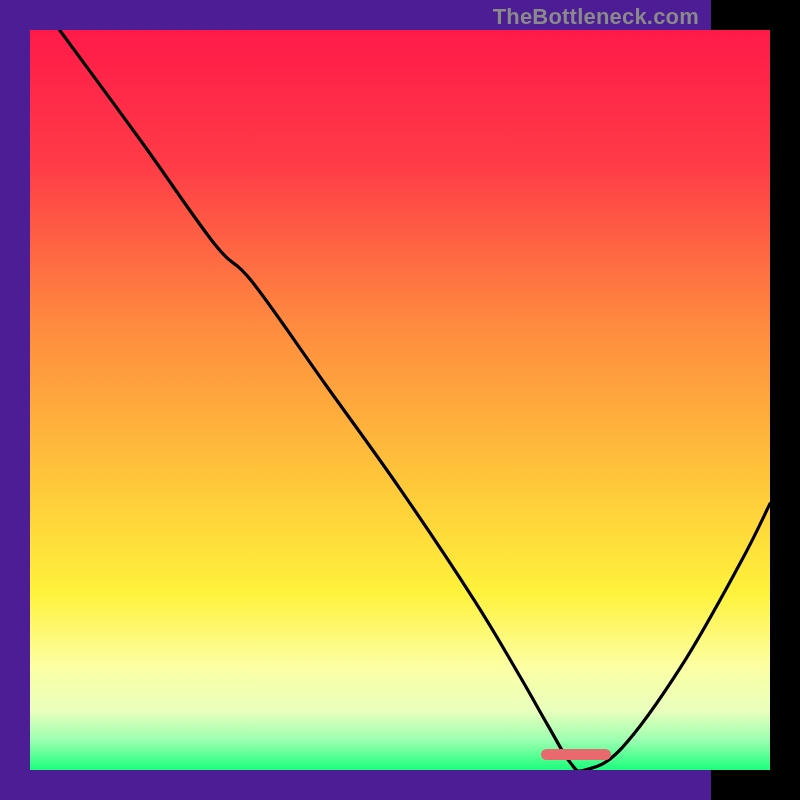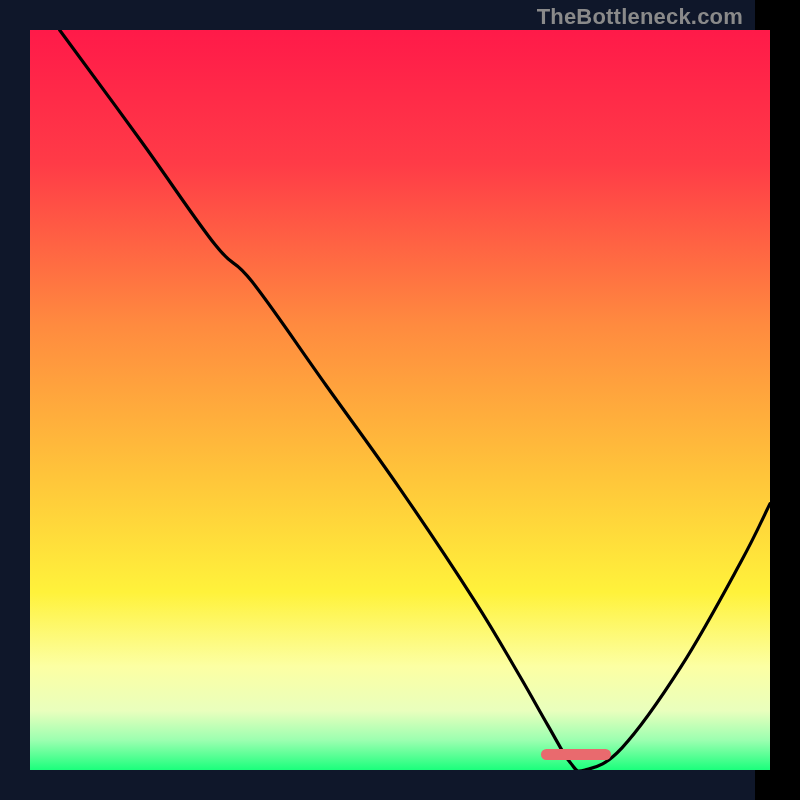--- a/index.html
+++ b/index.html
@@ -9,22 +9,21 @@
     height: 800px;
     background: #000;
     overflow: hidden;
   }
   .frame {
     position: absolute;
     left: 0;
     top: 0;
     width: 711px;
     height: 800px;
-    background: #0f172a;
-    padding-left: 44px;
+    background: #4c1d95;
   }
   .plot {
     position: absolute;
     left: 30px;
     top: 30px;
     width: 740px;
     height: 740px;
     overflow: hidden;
   }
   .gradient {

